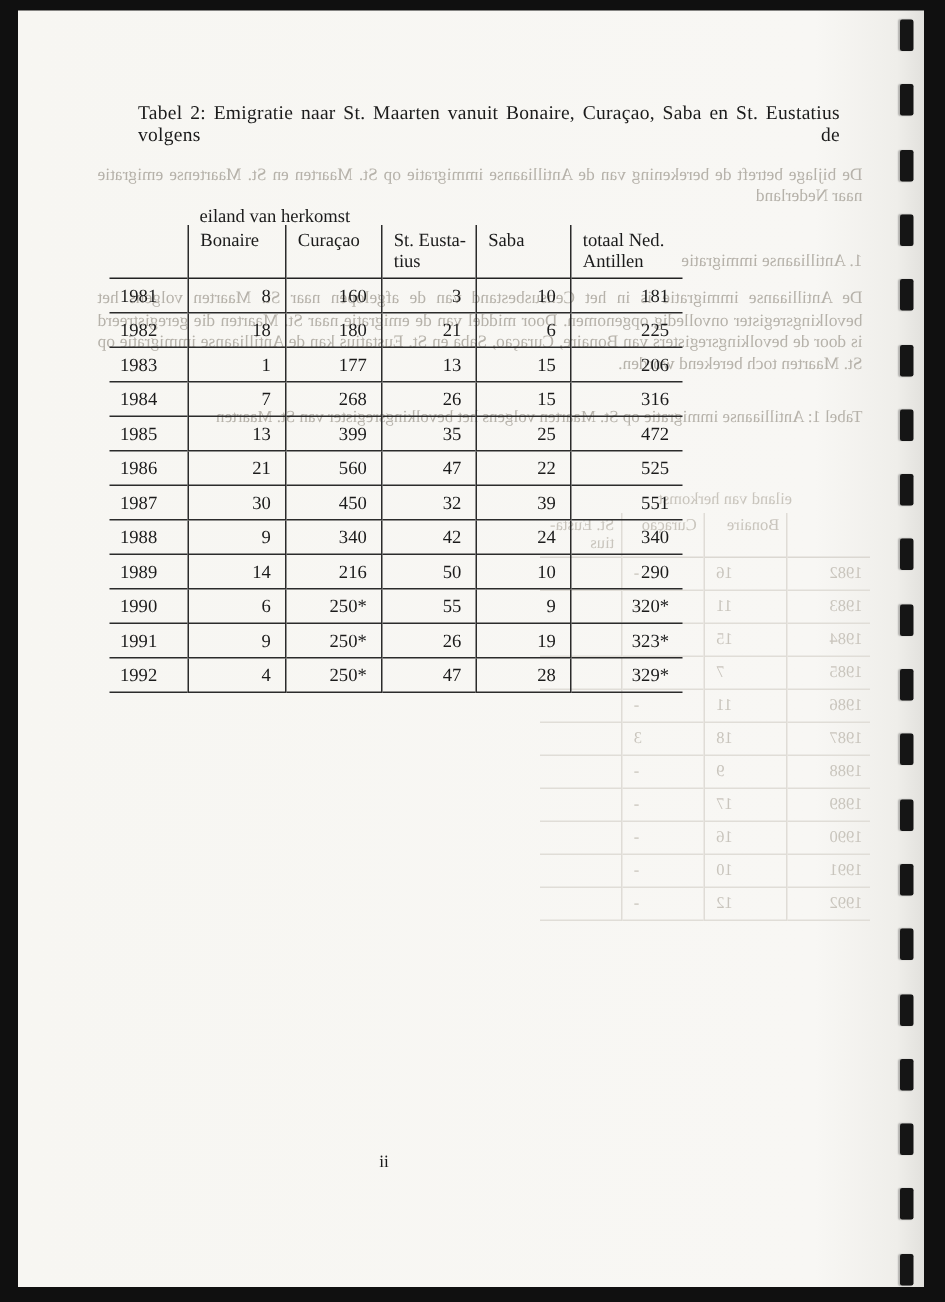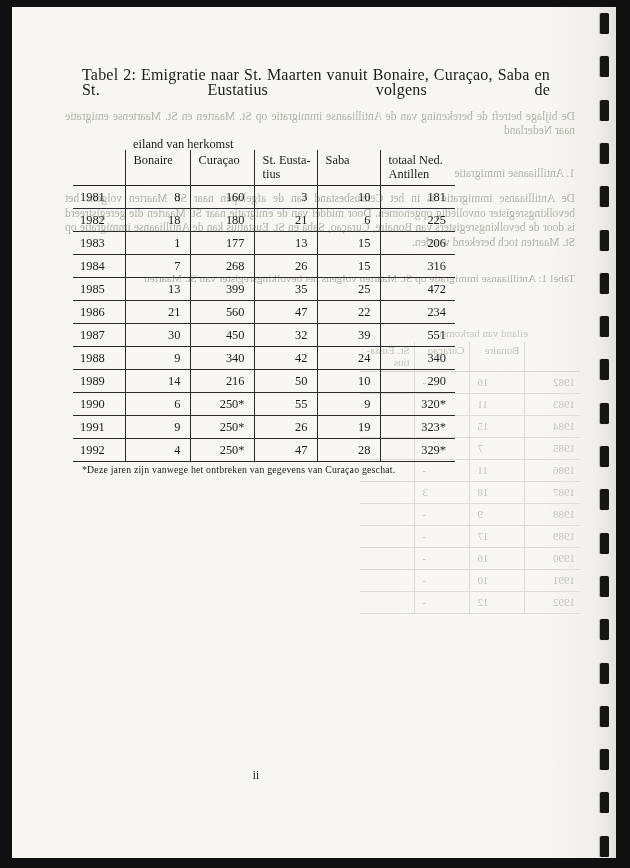--- a/index.html
+++ b/index.html
@@ -14,22 +14,22 @@
   .page {
     position: absolute;
     left: 12px; top: 7px;
     width: 604px; height: 851px;
     background: linear-gradient(90deg, #f7f6f2 0%, #f8f7f4 88%, #efeeea 97%, #e2e1dd 100%);
     color: #1b1b1b;
     overflow: hidden;
   }
 
   
-  .title { position: absolute; left: 70px; top: 60px; width: 468px;
-           font-size: 16px; line-height: 15px; letter-spacing: .2px; }
+  .title { position: absolute; left: 80px; top: 60px; width: 468px;
+           font-size: 13px; line-height: 15px; letter-spacing: .2px; }
   .title .t1 { text-align: justify; text-align-last: justify; }
 
   
   .group-header { position: absolute; left: 121px; top: 130px; font-size: 12.4px; }
 
   
   table.main { position: absolute; left: 61px; top: 143px;
                border-collapse: collapse; table-layout: fixed;
                font-size: 12.4px; }
   table.main col.c0 { width: 52px; }
@@ -247,21 +247,21 @@
             <td class="num">35</td>
             <td class="num">25</td>
             <td class="num">472</td>
           </tr>
           <tr>
             <td class="year">1986</td>
             <td class="num">21</td>
             <td class="num">560</td>
             <td class="num">47</td>
             <td class="num">22</td>
-            <td class="num">234</td>
+            <td class="num">525</td>
           </tr>
           <tr>
             <td class="year">1987</td>
             <td class="num">30</td>
             <td class="num">450</td>
             <td class="num">32</td>
             <td class="num">39</td>
             <td class="num">551</td>
           </tr>
           <tr>
@@ -300,21 +300,20 @@
             <td class="year">1992</td>
             <td class="num">4</td>
             <td class="num">250*</td>
             <td class="num">47</td>
             <td class="num">28</td>
             <td class="num">329*</td>
           </tr>
         </tbody>
     </table>
 
-    <div class="footnote">*Deze jaren zijn vanwege het ontbreken van gegevens van Curaçao geschat.</div>
     <div class="page-number">ii</div>
   </div>
 
   <div id="holes">
       <div class="hole" style="top: 13px;"></div>
       <div class="hole" style="top: 56.3px;"></div>
       <div class="hole" style="top: 99.6px;"></div>
       <div class="hole" style="top: 142.9px;"></div>
       <div class="hole" style="top: 186.2px;"></div>
       <div class="hole" style="top: 229.5px;"></div>

